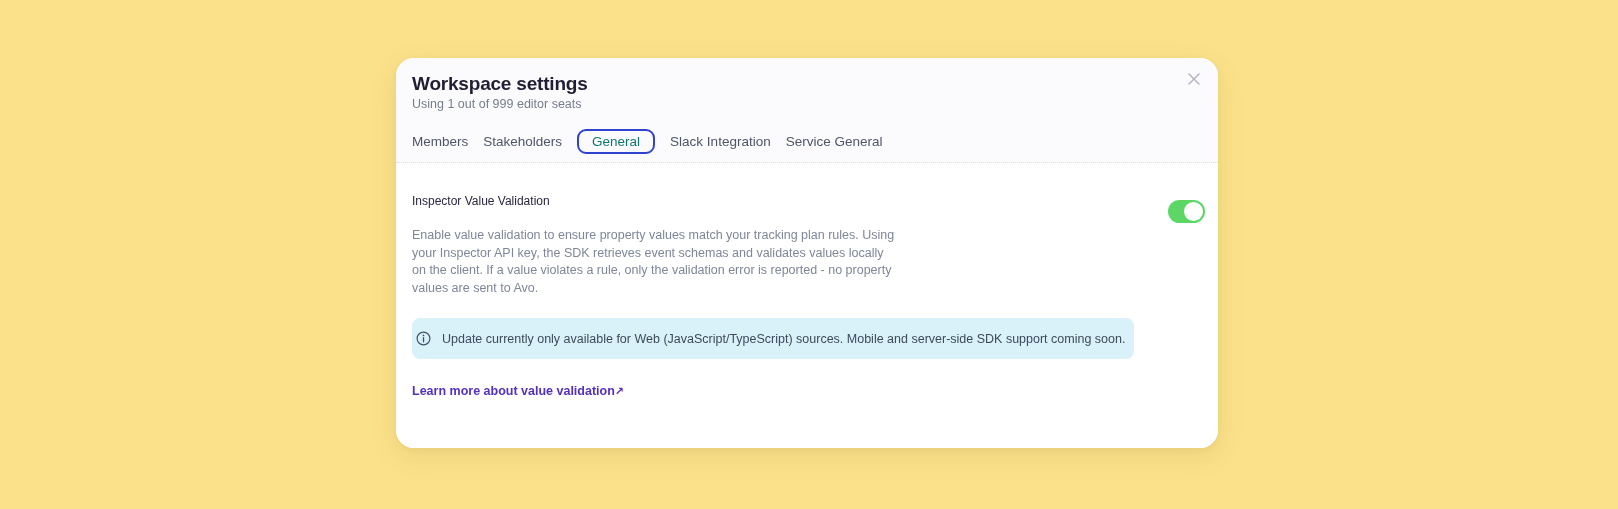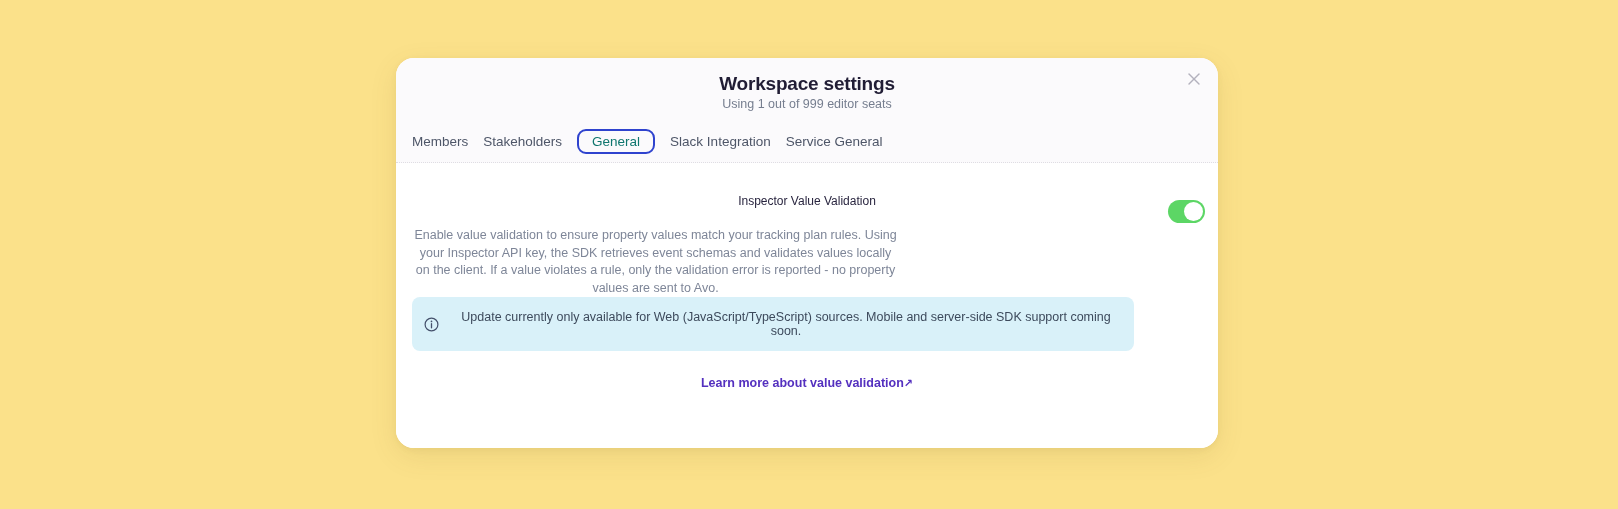--- a/index.html
+++ b/index.html
@@ -12,21 +12,20 @@
   }
   .modal {
     position: absolute;
     left: 396px; top: 58px;
     width: 822px; height: 390px;
     background: #ffffff;
     border-radius: 18px;
     box-shadow: 0 8px 28px rgba(110, 85, 20, 0.10), 0 2px 6px rgba(110, 85, 20, 0.06);
     display: flex;
     flex-direction: column;
-    text-align: center;
   }
   .modal-header {
     position: relative;
     background: #FBFAFC;
     border-radius: 18px 18px 0 0;
     padding: 15px 16px 0 16px;
     border-bottom: 1px dotted #DFDDE3;
   }
   .title {
     font-size: 19px;
@@ -106,24 +105,25 @@
     font-size: 12.5px;
     line-height: 17.5px;
     color: #7E8698;
   }
   .para.first { margin-top: 19px; }
   .para.second { margin-top: 10px; }
   .banner {
     display: flex;
     align-items: center;
     gap: 11px;
+    margin-top: 21px;
     width: 722px;
     background: #D9F1F9;
     border-radius: 8px;
-    padding: 13px 12px;
+    padding: 13px 4px;
     font-size: 12.5px;
     color: #3D4A5C;
   }
   .banner svg { flex: 0 0 auto; display: block; }
   .learn-link {
     display: inline-flex;
     align-items: baseline;
     margin-top: 25px;
     font-size: 12.5px;
     font-weight: bold;

